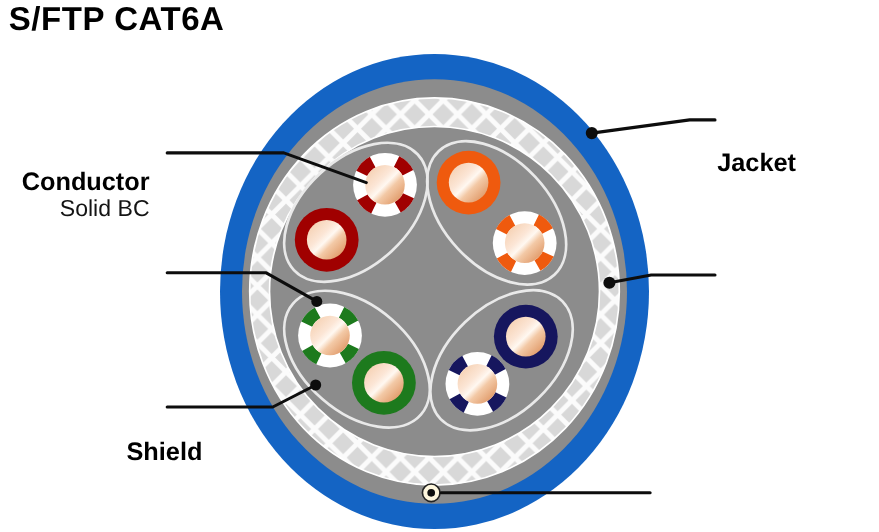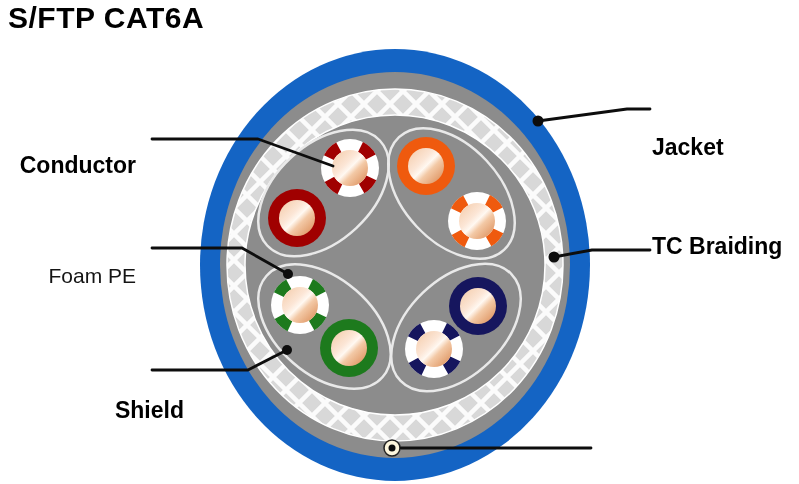--- a/index.html
+++ b/index.html
@@ -132,32 +132,29 @@
       <circle cx="287" cy="350" r="5"></circle>
       <circle cx="538" cy="121" r="5.5"></circle>
       <circle cx="554" cy="257" r="5.5"></circle>
     </g>
   </svg>
 
   <div class="page-title">S/FTP CAT6A</div>
 
   <div class="callout left" id="co-conductor">
     <div class="co-title">Conductor</div>
+    <div class="co-sub">Solid BC</div>
   </div>
 
   <div class="callout left" id="co-insulation">
-    <div class="co-sub">Foam PE</div>
   </div>
 
   <div class="callout left" id="co-shield">
     <div class="co-title">Shield</div>
   </div>
 
   <div class="callout right" id="co-jacket">
     <div class="co-title">Jacket</div>
   </div>
 
-  <div class="callout right" id="co-tc-braiding">
-    <div class="co-title">TC Braiding</div>
-  </div>
 
 
 </div>
 
 </body></html>

